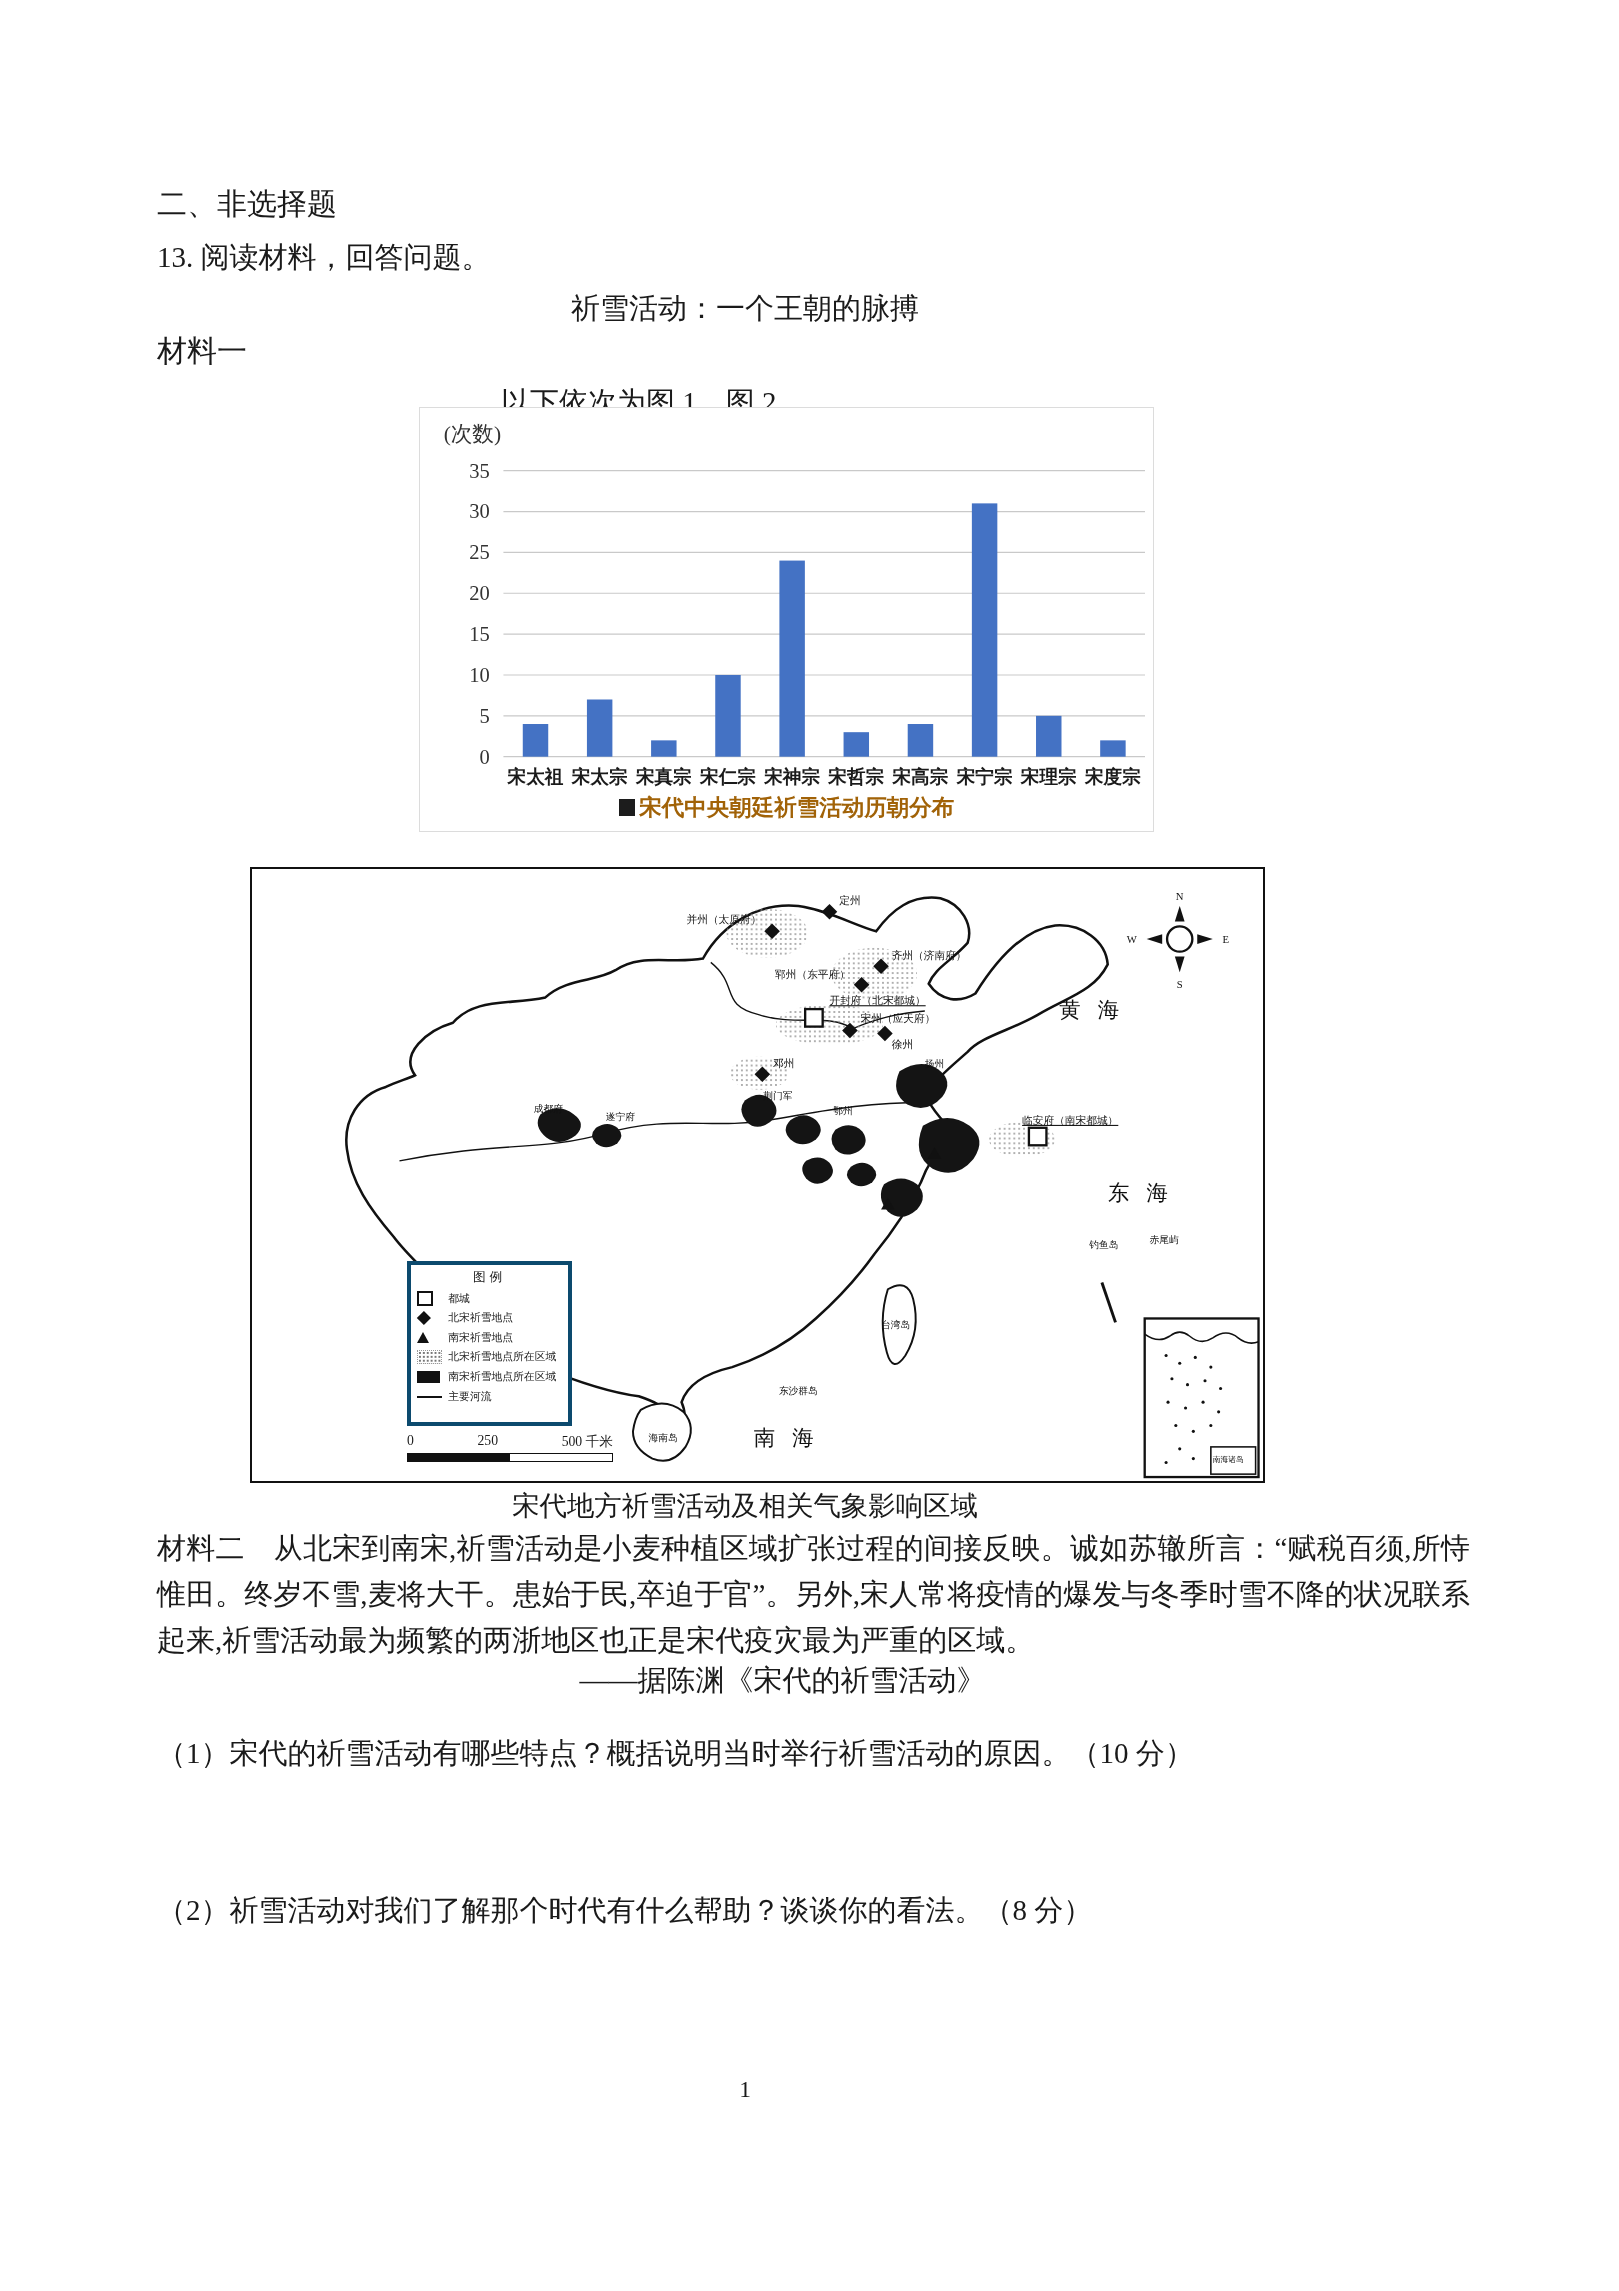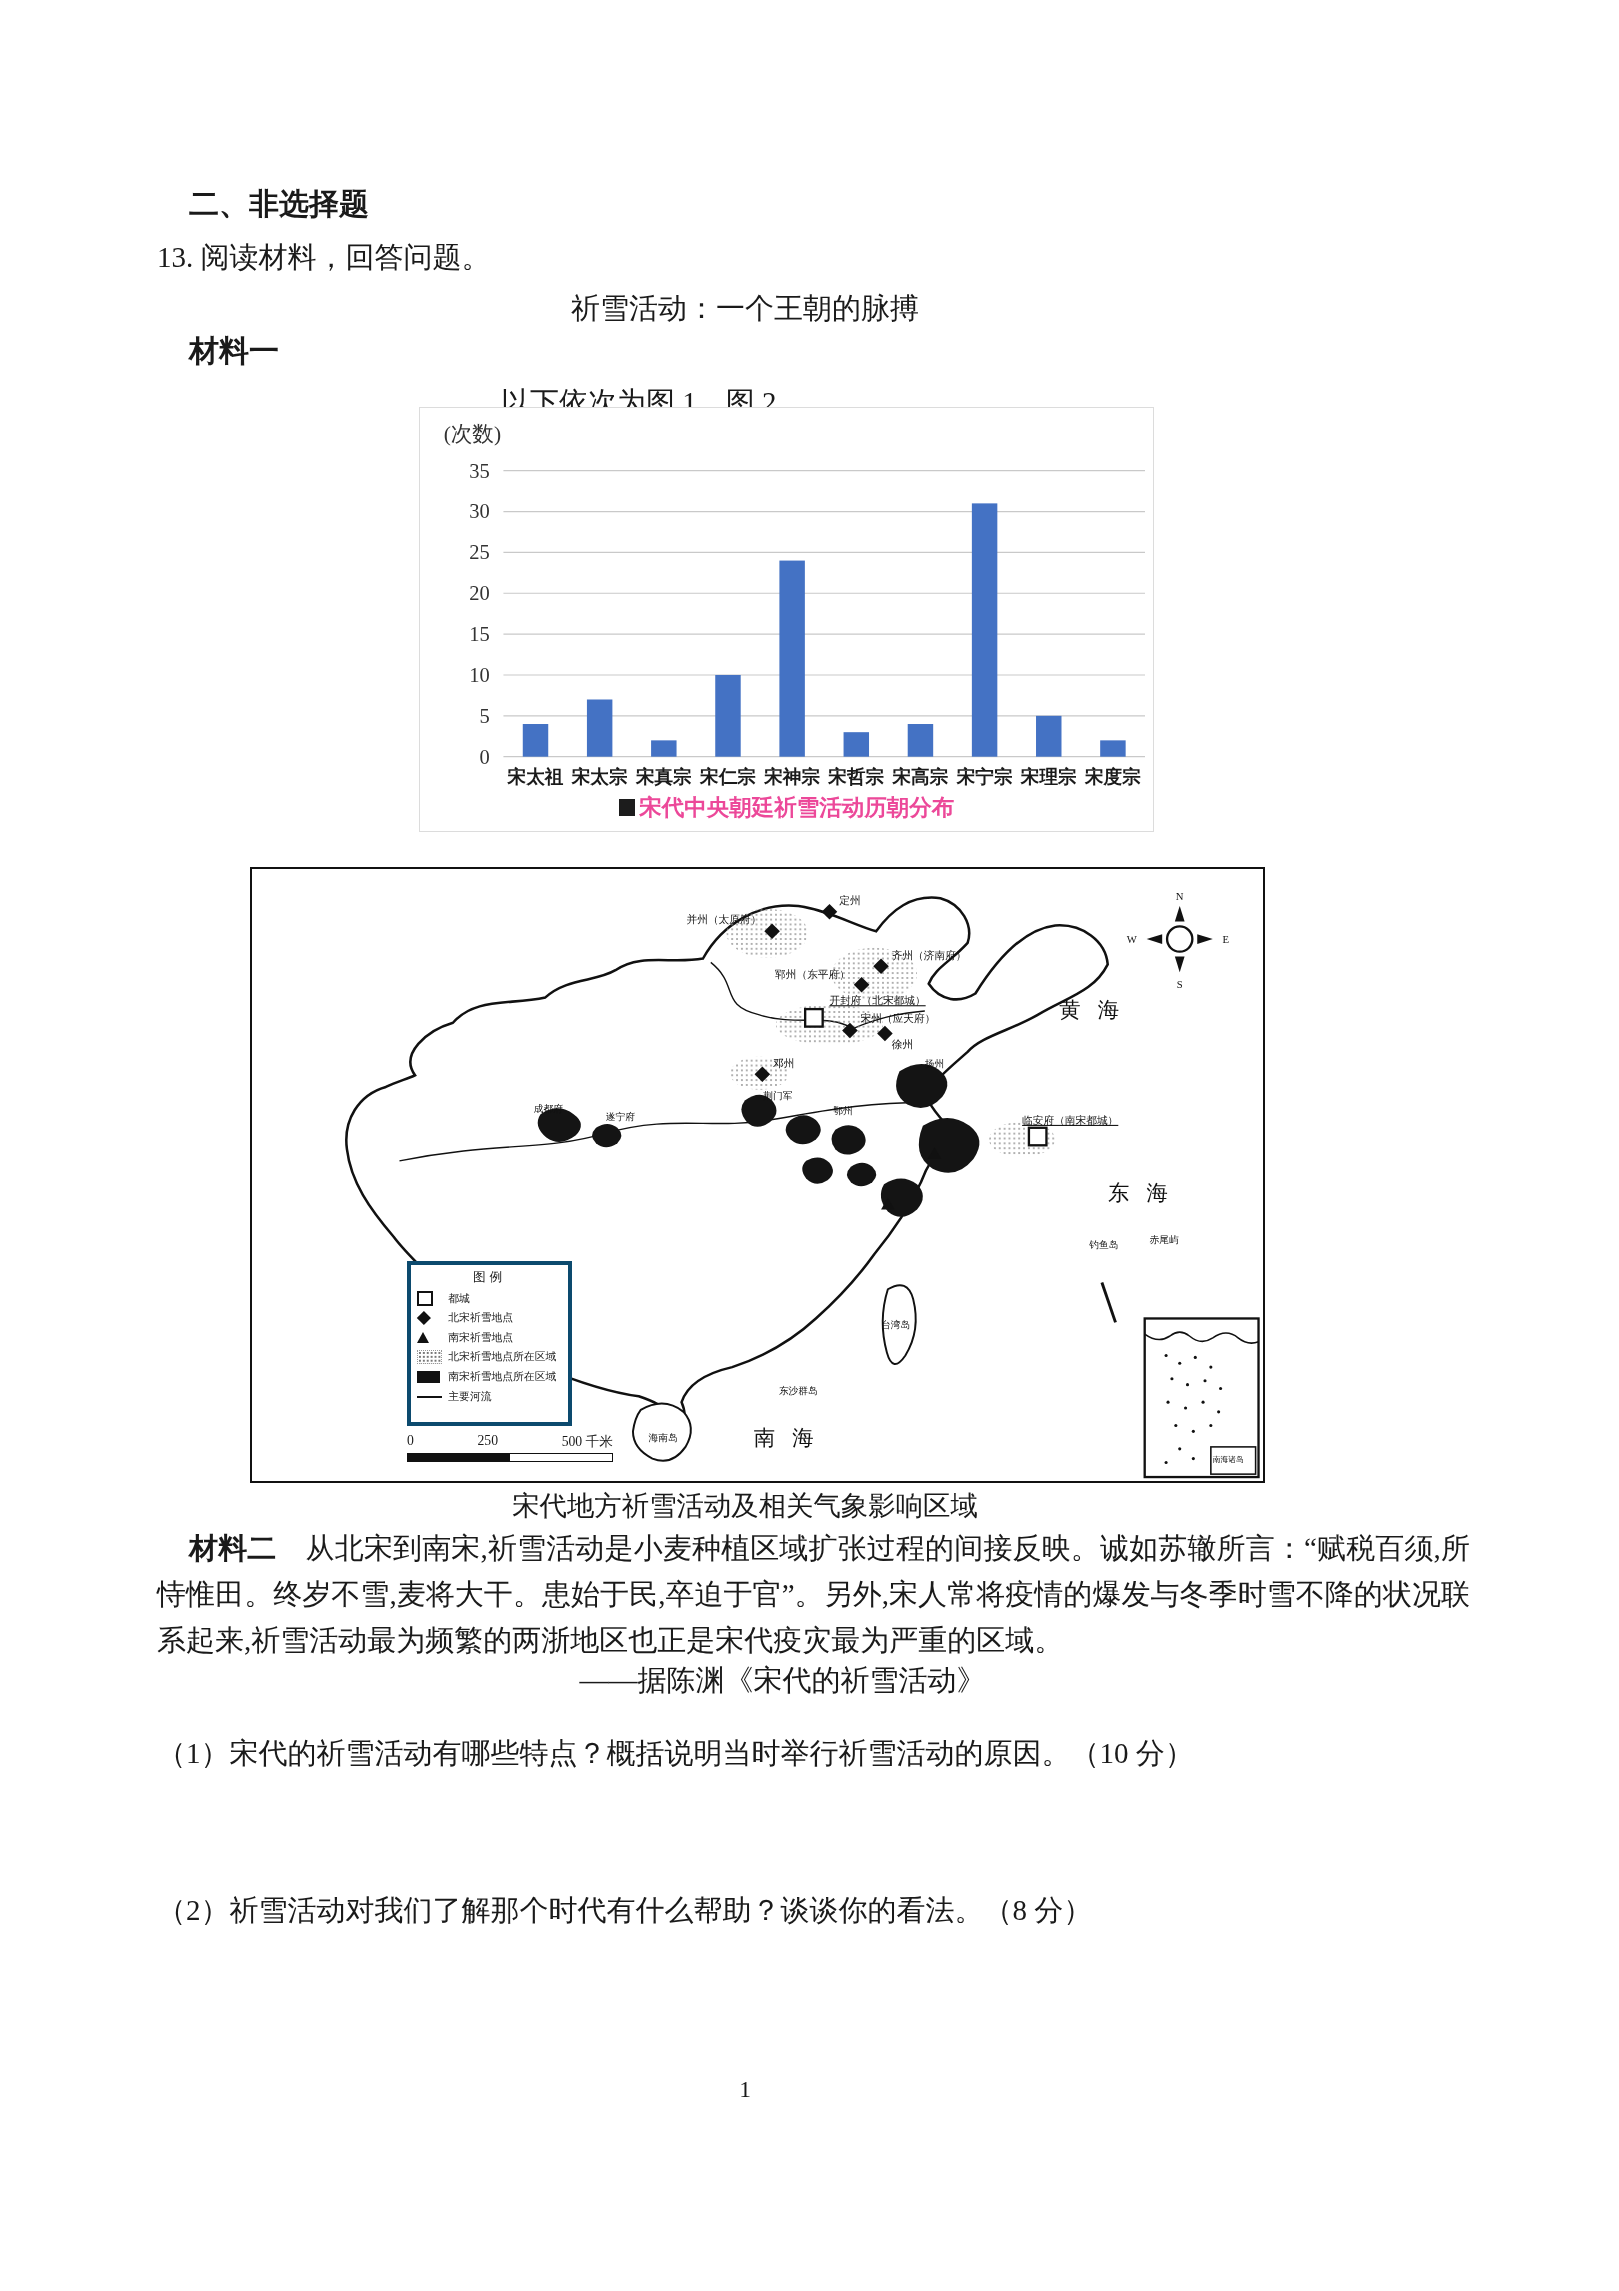--- a/index.html
+++ b/index.html
@@ -1,32 +1,32 @@
 <!DOCTYPE html>
 <html><head>
 <meta charset="utf-8">
 <style>
   html,body{margin:0;padding:0;background:#e8e8e8;}
   #page{
     position:relative;width:1619px;height:2292px;background:#ffffff;
     font-family:"Liberation Serif", serif;color:#1a1a1a;overflow:hidden;
   }
   .abs{position:absolute;}
-  .bold-head{font-family:"Liberation Sans", sans-serif;font-weight:bold;margin-left:32px;}
+  .bold-head{font-family:"Liberation Sans", sans-serif;font-weight:normal;}
   .body-text{font-size:29px;line-height:45px;}
   .centered{left:0;width:1490px;text-align:center;}
 
   
   #chart-box{
     left:419px;top:407px;width:733px;height:423px;
     border:1px solid #dcdcdc;background:#fff;
   }
   #chart-legend{
     position:absolute;left:0;top:384px;width:733px;text-align:center;
-    font-family:"Liberation Sans", sans-serif;font-weight:bold;font-size:22.5px;color:#ec4899;
+    font-family:"Liberation Sans", sans-serif;font-weight:bold;font-size:22.5px;color:#a16207;
   }
   #chart-legend .swatch{
     display:inline-block;width:16.7px;height:16.7px;background:#1c1c1c;
     margin-right:3.9px;vertical-align:-1px;
   }
   #bar-chart text{font-family:"Liberation Serif", serif;}
   #bar-chart .cat-label{font-family:"Liberation Sans", sans-serif;font-weight:bold;}
 
   
   #map-box{

